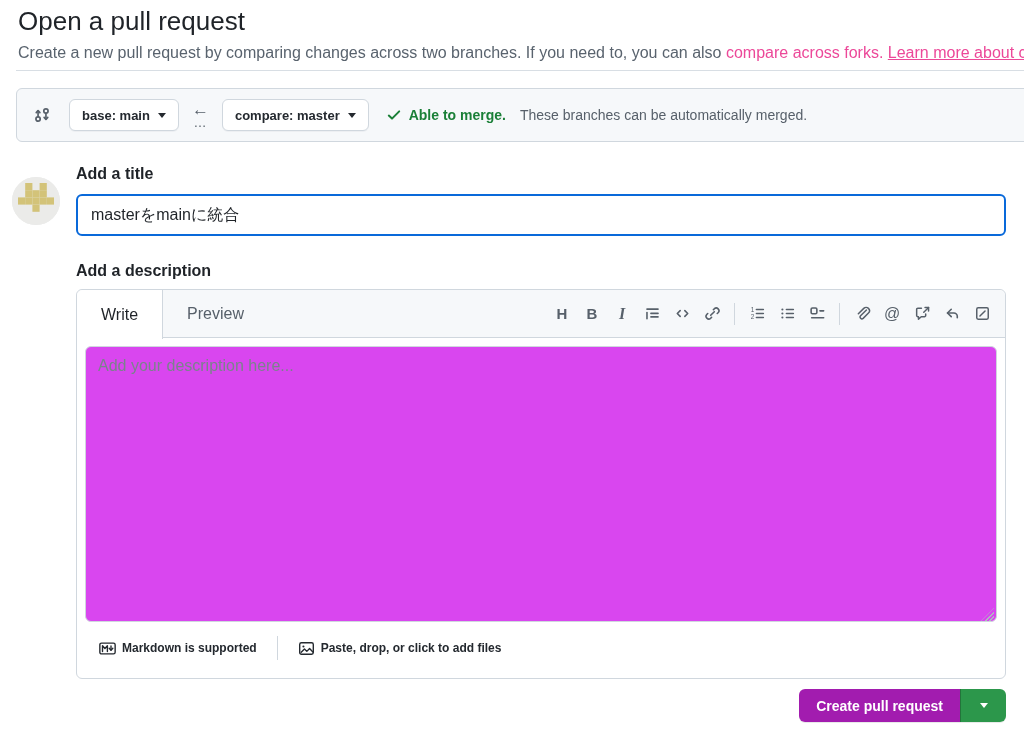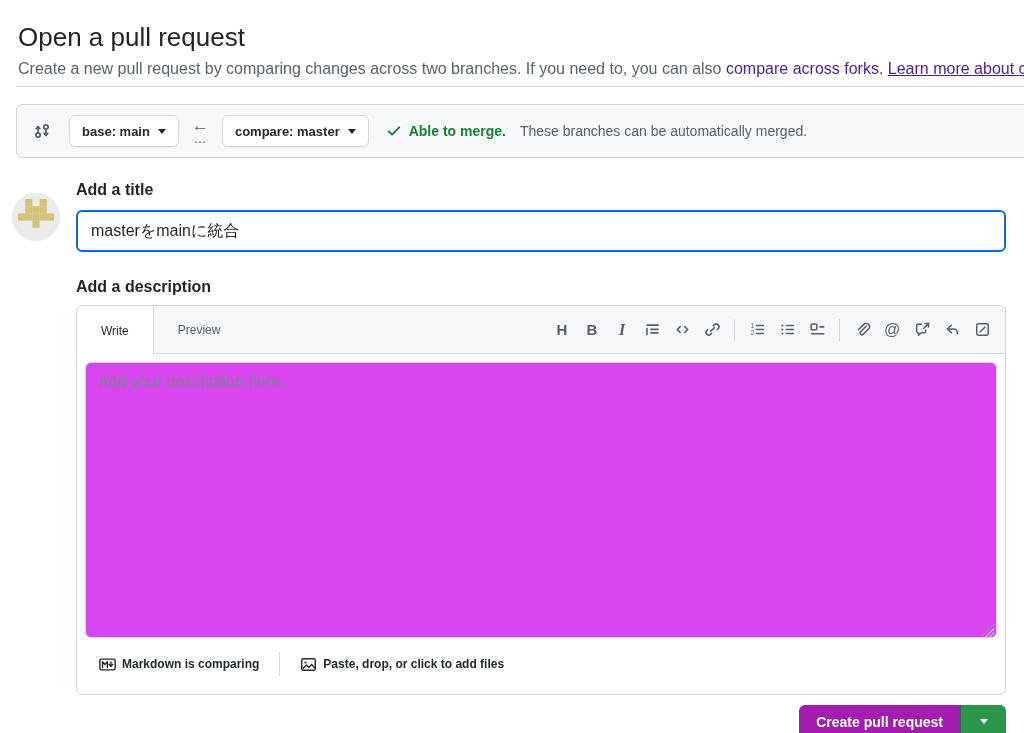--- a/index.html
+++ b/index.html
@@ -1,21 +1,21 @@
 <!DOCTYPE html>
 <html><head>
 <meta charset="utf-8">
 <style>
   * { margin:0; padding:0; box-sizing:border-box; }
   html,body { width:1024px; height:733px; overflow:hidden; background:#ffffff;
     font-family:"Liberation Sans","DejaVu Sans",sans-serif; color:#1f2328; }
 
-  .page-title { font-size:26px; font-weight:400; line-height:34px; margin:20px 0 0 18px; color:#1f2328; }
+  .page-title { font-size:26px; font-weight:400; line-height:34px; margin:4px 0 0 18px; color:#1f2328; }
   .subtitle { margin:4px 0 0 18px; font-size:16px; line-height:22px; color:#59636e; white-space:nowrap; overflow:hidden; }
-  .subtitle a { color:#4c1d95; text-decoration:none; cursor:pointer; }
+  .subtitle a { color:#ec4899; text-decoration:none; cursor:pointer; }
   .subtitle a.underlined { text-decoration:underline; }
   .top-rule { border:none; border-top:1px solid #d8dee4; margin:6px 0 0 16px; }
 
   
   .branch-bar { margin:17px -12px 0 16px; height:54px; background:#f6f8fa;
     border:1px solid #d0d7de; border-radius:6px; display:flex; align-items:center; padding:0 16px; }
   .compare-icon-wrap { display:flex; align-items:center; color:#57606a; margin-right:18px; }
   .branch-btn { height:32px; background:#ffffff; border:1px solid #d0d7de; border-radius:6px;
     display:inline-flex; align-items:center; gap:8px; padding:0 12px; font-size:13px; font-weight:600;
     color:#24292f; cursor:pointer; font-family:inherit; box-shadow:0 1px 0 rgba(31,35,40,0.04);justify-content:flex-end; }
@@ -37,21 +37,21 @@
   .field-label { display:block; font-size:16px; font-weight:700; line-height:22px; color:#1f2328; }
   .label-title { margin-top:21px; }
   .title-input { margin-top:9px; width:100%; height:42px; border:2px solid #0969da; border-radius:6px;
     padding:10px 13px; font-size:16px; color:#1f2328; font-family:inherit; outline:none; background:#fff; }
   .label-desc { margin-top:24px; }
 
   
   .editor { margin-top:7px; border:1px solid #d0d7de; border-radius:6px; background:#ffffff; }
   .editor-header { height:48px; background:#f6f8fa; border-bottom:1px solid #d0d7de;
     border-radius:6px 6px 0 0; display:flex; align-items:stretch; position:relative; }
-  .tab { display:flex; align-items:center; padding:0 24px; font-size:12px; cursor:pointer; color:#57606a; }
+  .tab { display:flex; align-items:center; padding:0 24px; font-size:16px; cursor:pointer; color:#57606a; }
   .tab.active { background:#ffffff; color:#1f2328; border-right:1px solid #d0d7de;
     border-radius:6px 0 0 0; margin-bottom:-1px; height:49px; }
   .toolbar { margin-left:auto; display:flex; align-items:center; gap:4px; padding-right:10px; }
   .tb-icon { width:26px; height:26px; display:flex; align-items:center; justify-content:center;
     color:#57606a; cursor:pointer; border-radius:4px; font-size:15px; }
   .tb-icon.glyph-b { font-weight:800; }
   .tb-icon.glyph-h { font-weight:600; }
   .tb-icon.glyph-i { font-style:italic; font-family:"Liberation Serif","DejaVu Serif",serif; font-weight:600; font-size:16px; }
   .tb-icon.glyph-at { font-weight:500; font-size:16px; }
   .tb-divider { width:1px; height:22px; background:#d0d7de; margin:0 5px; }
@@ -249,21 +249,21 @@
         <div class="editor-footer">
           <span class="footer-item">
             <span>
               <svg width="17" height="17" viewBox="0 0 16 16" fill="none" stroke="#24292f" stroke-width="1.3" stroke-linecap="round" stroke-linejoin="round">
                   <rect x="0.8" y="2.9" width="14.4" height="10.2" rx="1.6"></rect>
                   <path d="M3.3 10.9V5.4L5.6 8l2.3-2.6v5.5"></path>
                   <path d="M11.3 5.6v3.8"></path>
                   <path d="M9.6 7.8l1.7 1.9L13 7.8"></path>
                 </svg>
             </span>
-            <span>Markdown is comparing</span>
+            <span>Markdown is supported</span>
           </span>
           <span class="footer-divider"></span>
           <span class="footer-item">
             <span>
               <svg width="17" height="17" viewBox="0 0 16 16" fill="none" stroke="#24292f" stroke-width="1.3" stroke-linecap="round" stroke-linejoin="round">
                   <rect x="1.6" y="2.6" width="12.8" height="10.8" rx="1.6"></rect>
                   <circle cx="5.1" cy="6.1" r="1" fill="#24292f" stroke="none"></circle>
                   <path d="M3 11.6l3.1-3.1 2.2 2.2 2.6-2.6 3.1 3.1"></path>
                 </svg>
             </span>

